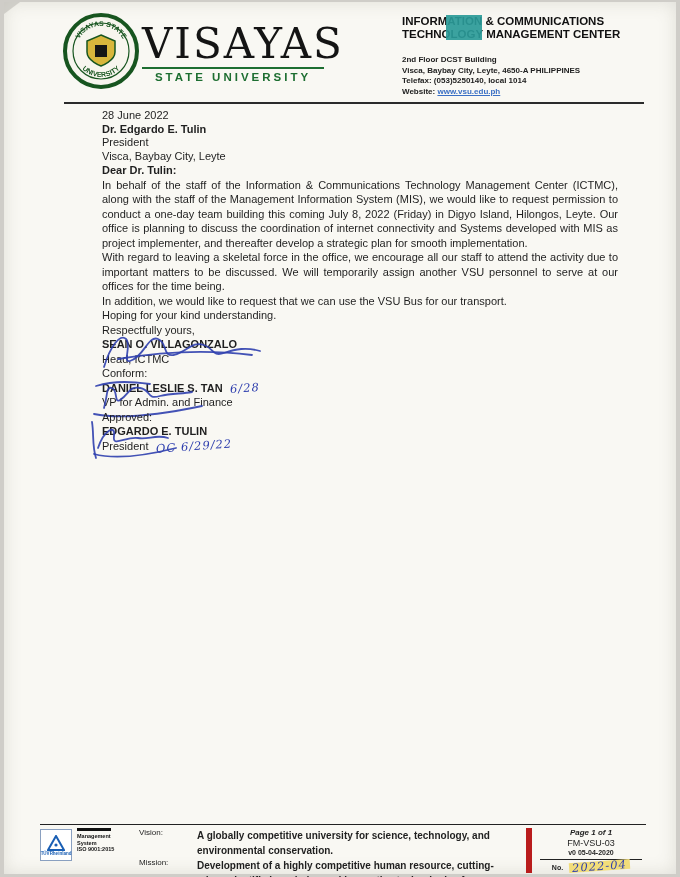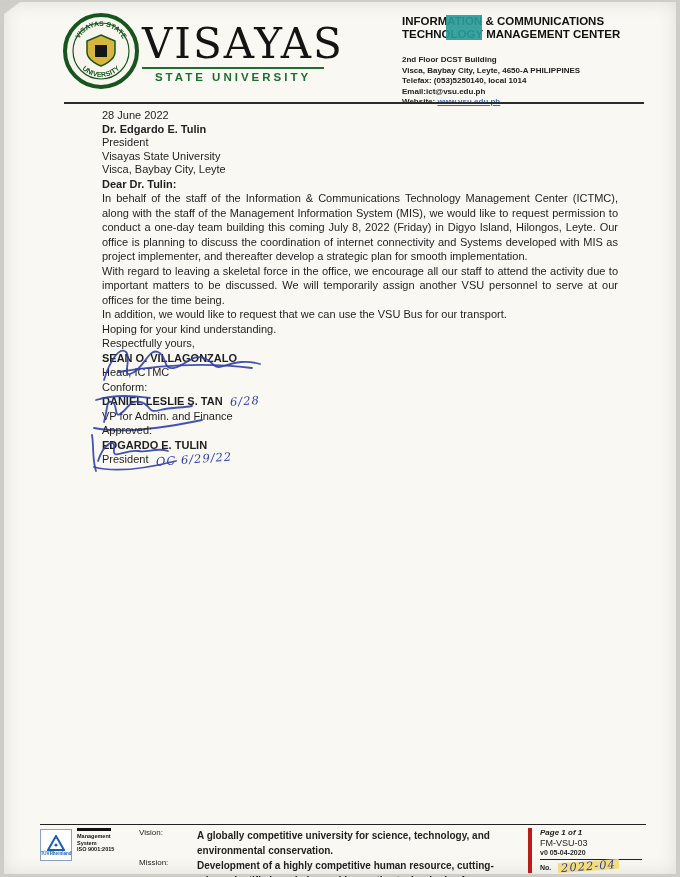--- a/index.html
+++ b/index.html
@@ -62,22 +62,22 @@
   }
   .tuv{width:30px;height:30px;border:1px solid #8aa0c0;background:#fff;margin-top:1px;
        display:flex;flex-direction:column;align-items:center;justify-content:center;flex:0 0 auto;}
   .tuv-brand{font-size:4.5px;font-weight:bold;color:#1a5fb4;line-height:5px;}
   .cert{margin-left:5px;width:48px;font-size:5.5px;font-weight:bold;line-height:6.5px;color:#111;flex:0 0 auto;}
   .cert .cert-bar{height:3px;background:#111;margin-bottom:2px;width:34px;}
   .vm{margin-left:14px;flex:1 1 auto;}
   .vm-row{display:flex;}
   .vm-label{width:58px;font-size:8px;font-weight:normal;flex:0 0 auto;}
   .vm-text{font-size:10px;line-height:15px;width:312px;font-weight:bold;}
-  .doccol{border-left:4px solid #b91c1c;padding:0 4px 0 8px;width:102px;flex:0 0 auto;
-          font-size:8px;line-height:10px;}
+  .doccol{border-left:6px solid #b91c1c;padding:0 4px 0 8px;width:102px;flex:0 0 auto;
+          text-align:center;font-size:8px;line-height:10px;}
   .pageinfo{font-style:italic;font-weight:bold;}
   .formcode{font-weight:normal;font-size:9px;}
   .version{font-size:7px;font-weight:600;}
   .docno{border-top:1px solid #222;margin-top:1px;padding-top:1px;}
   .docno-label{font-size:7px;font-weight:bold;}
   .docno-hl{background:#f2dd7a;padding:0 3px;}
 </style>
 </head>
 <body>
 
@@ -113,39 +113,37 @@
       <div class="office">
         <div class="office-title">
           <div>INFORMATION &amp; COMMUNICATIONS</div>
           <div>TECHNOLOGY MANAGEMENT CENTER</div>
           <div class="teal-patch"></div>
         </div>
         <div class="office-lines">
           <div>2nd Floor DCST Building</div>
           <div>Visca, Baybay City, Leyte, 4650-A PHILIPPINES</div>
           <div>Telefax: (053)5250140, local 1014</div>
-          <div>Email:ict@vsu.edu.ph</div>
           <div>
             <span>Website:</span>
             <span class="link">www.vsu.edu.ph</span>
           </div>
         </div>
       </div>
     </header>
 
     <div class="rule"></div>
 
     <main class="letter-body">
 
       <p class="date">28 June 2022</p>
 
       <div class="recipient">
         <div class="bold">Dr. Edgardo E. Tulin</div>
         <div>President</div>
-        <div>Visayas State University</div>
         <div>Visca, Baybay City, Leyte</div>
       </div>
 
       <p class="salutation">Dear Dr. Tulin:</p>
 
       <p class="para p1">In behalf of the staff of the Information &amp; Communications Technology Management Center (ICTMC), along with the staff of the Management Information System (MIS), we would like to request permission to conduct a one-day team building this coming July 8, 2022 (Friday) in Digyo Island, Hilongos, Leyte. Our office is planning to discuss the coordination of internet connectivity and Systems developed with MIS as project implementer, and thereafter develop a strategic plan for smooth implementation.</p>
       <p class="para p2">With regard to leaving a skeletal force in the office, we encourage all our staff to attend the activity due to important matters to be discussed. We will temporarily assign another VSU personnel to serve at our offices for the time being.</p>
       <p class="para p3">In addition, we would like to request that we can use the VSU Bus for our transport.</p>
       <p class="para p4">Hoping for your kind understanding.</p>
 

